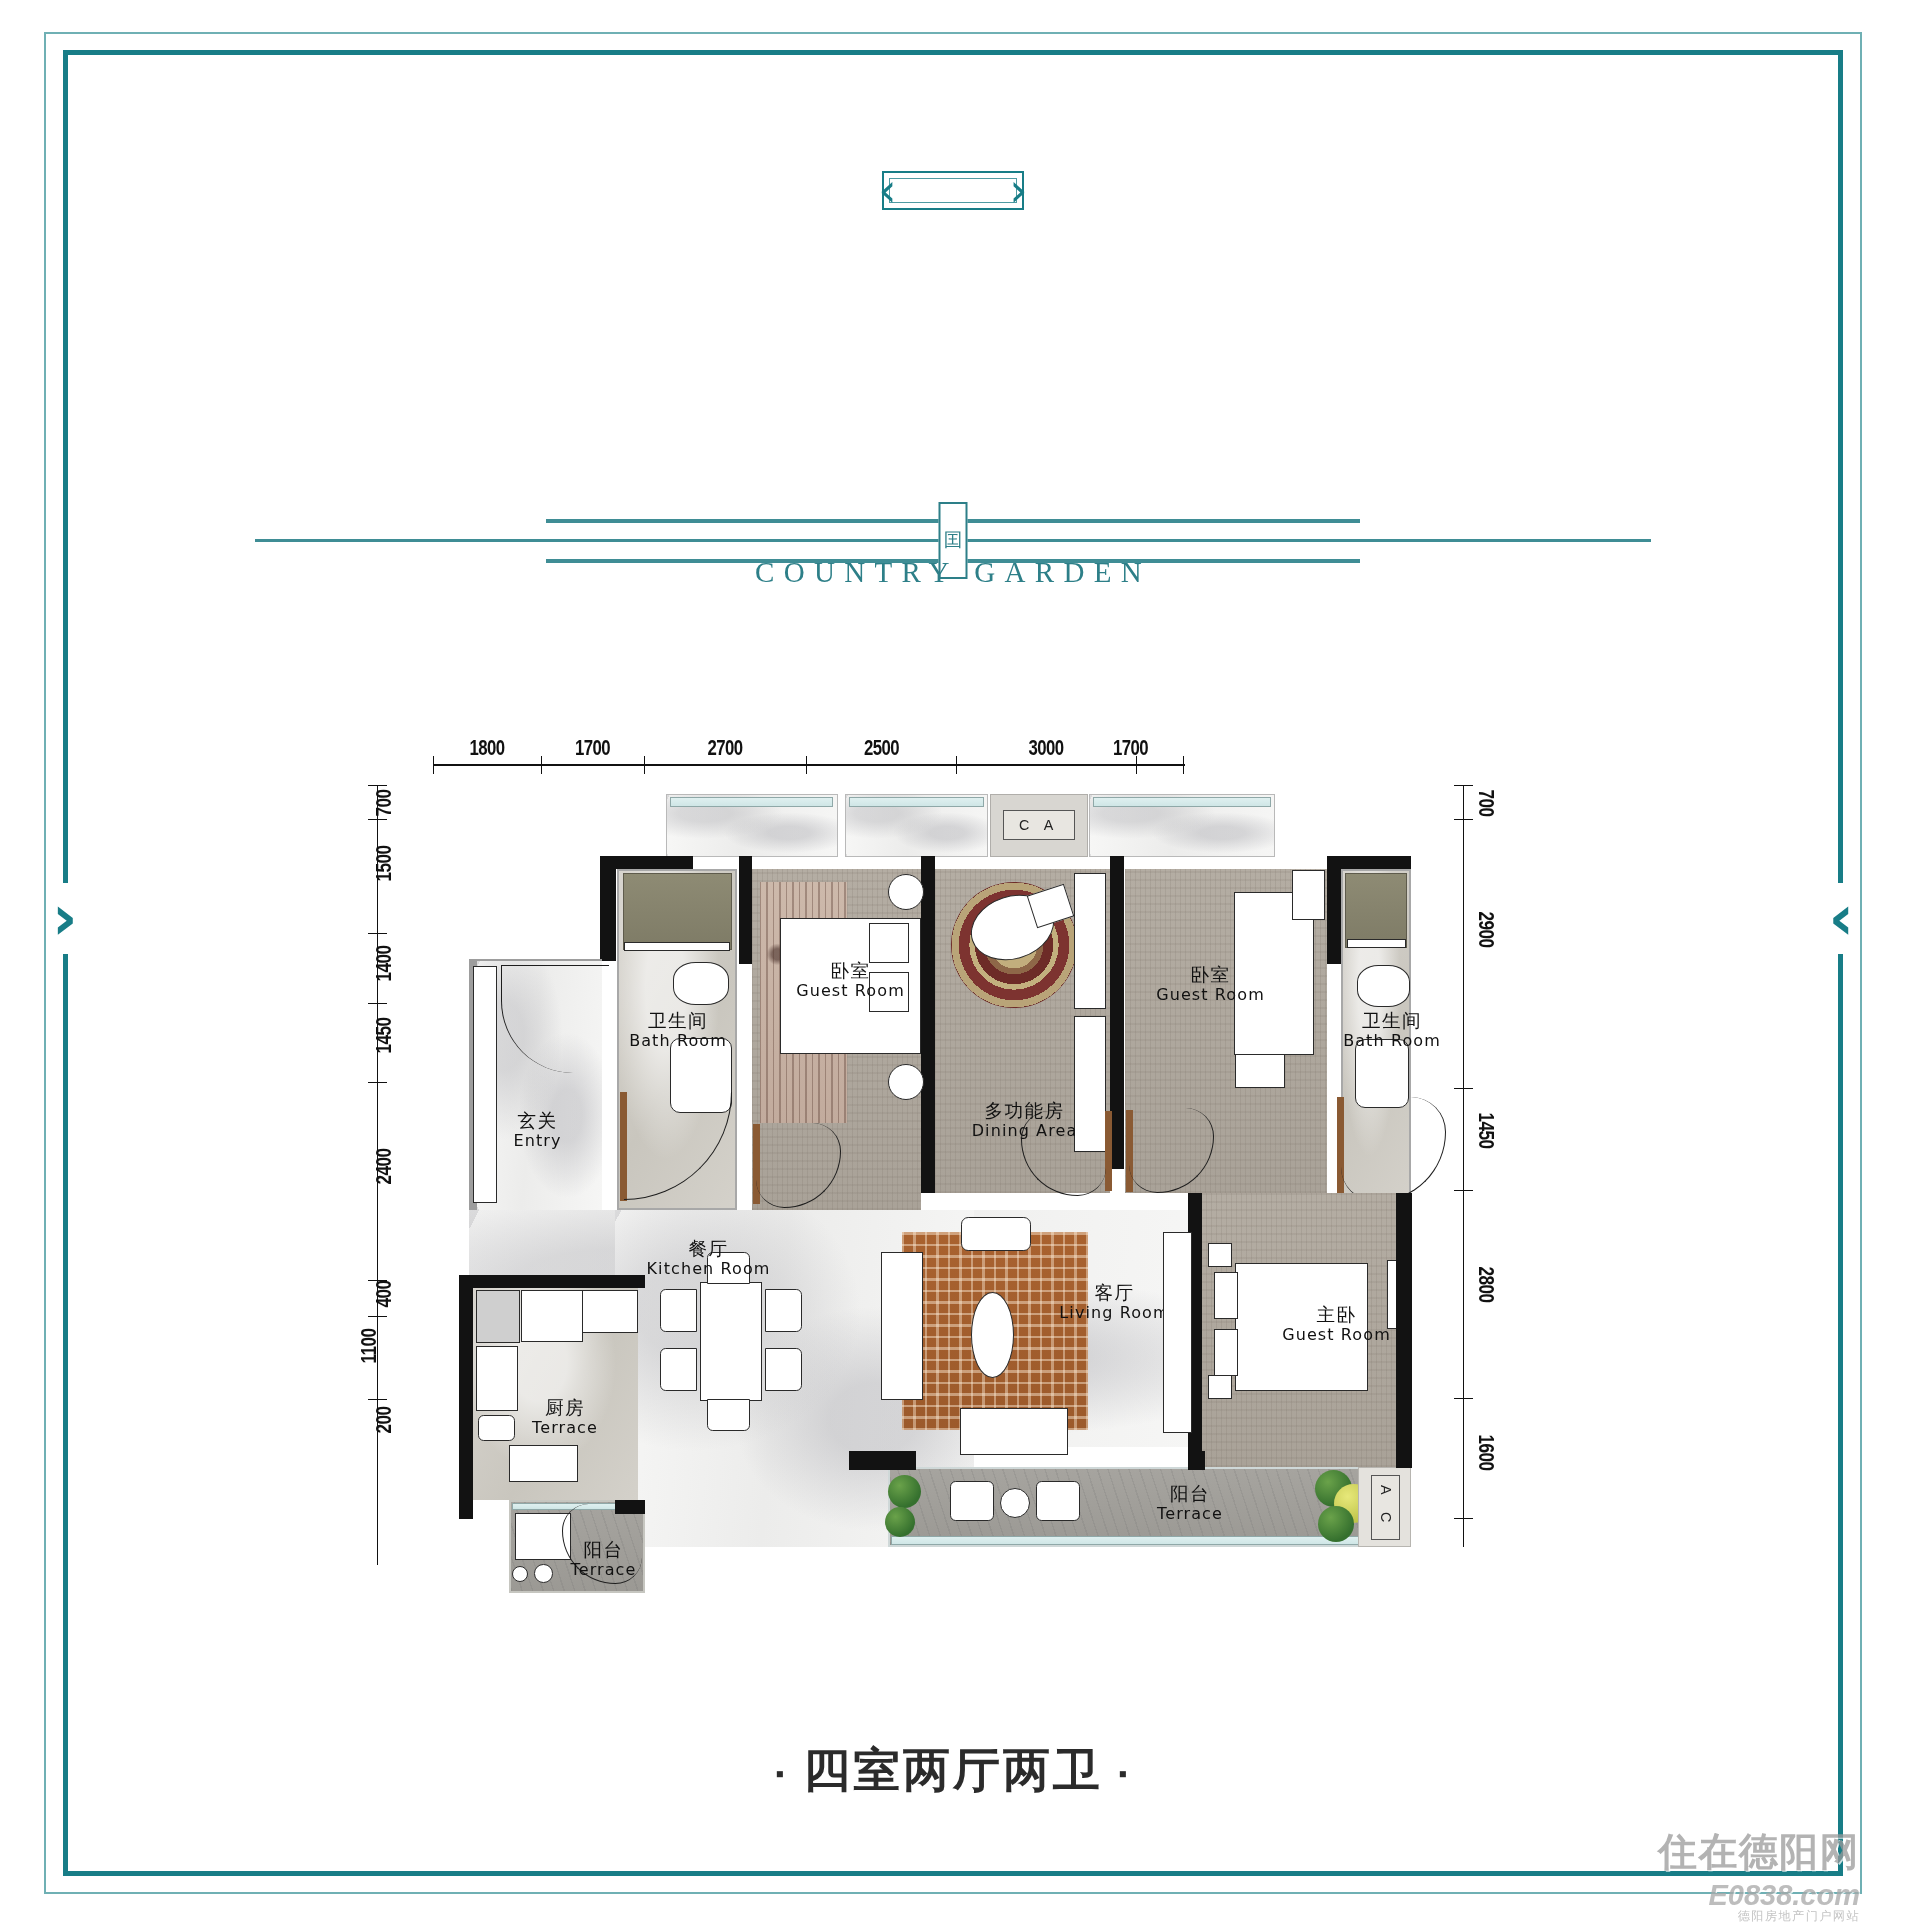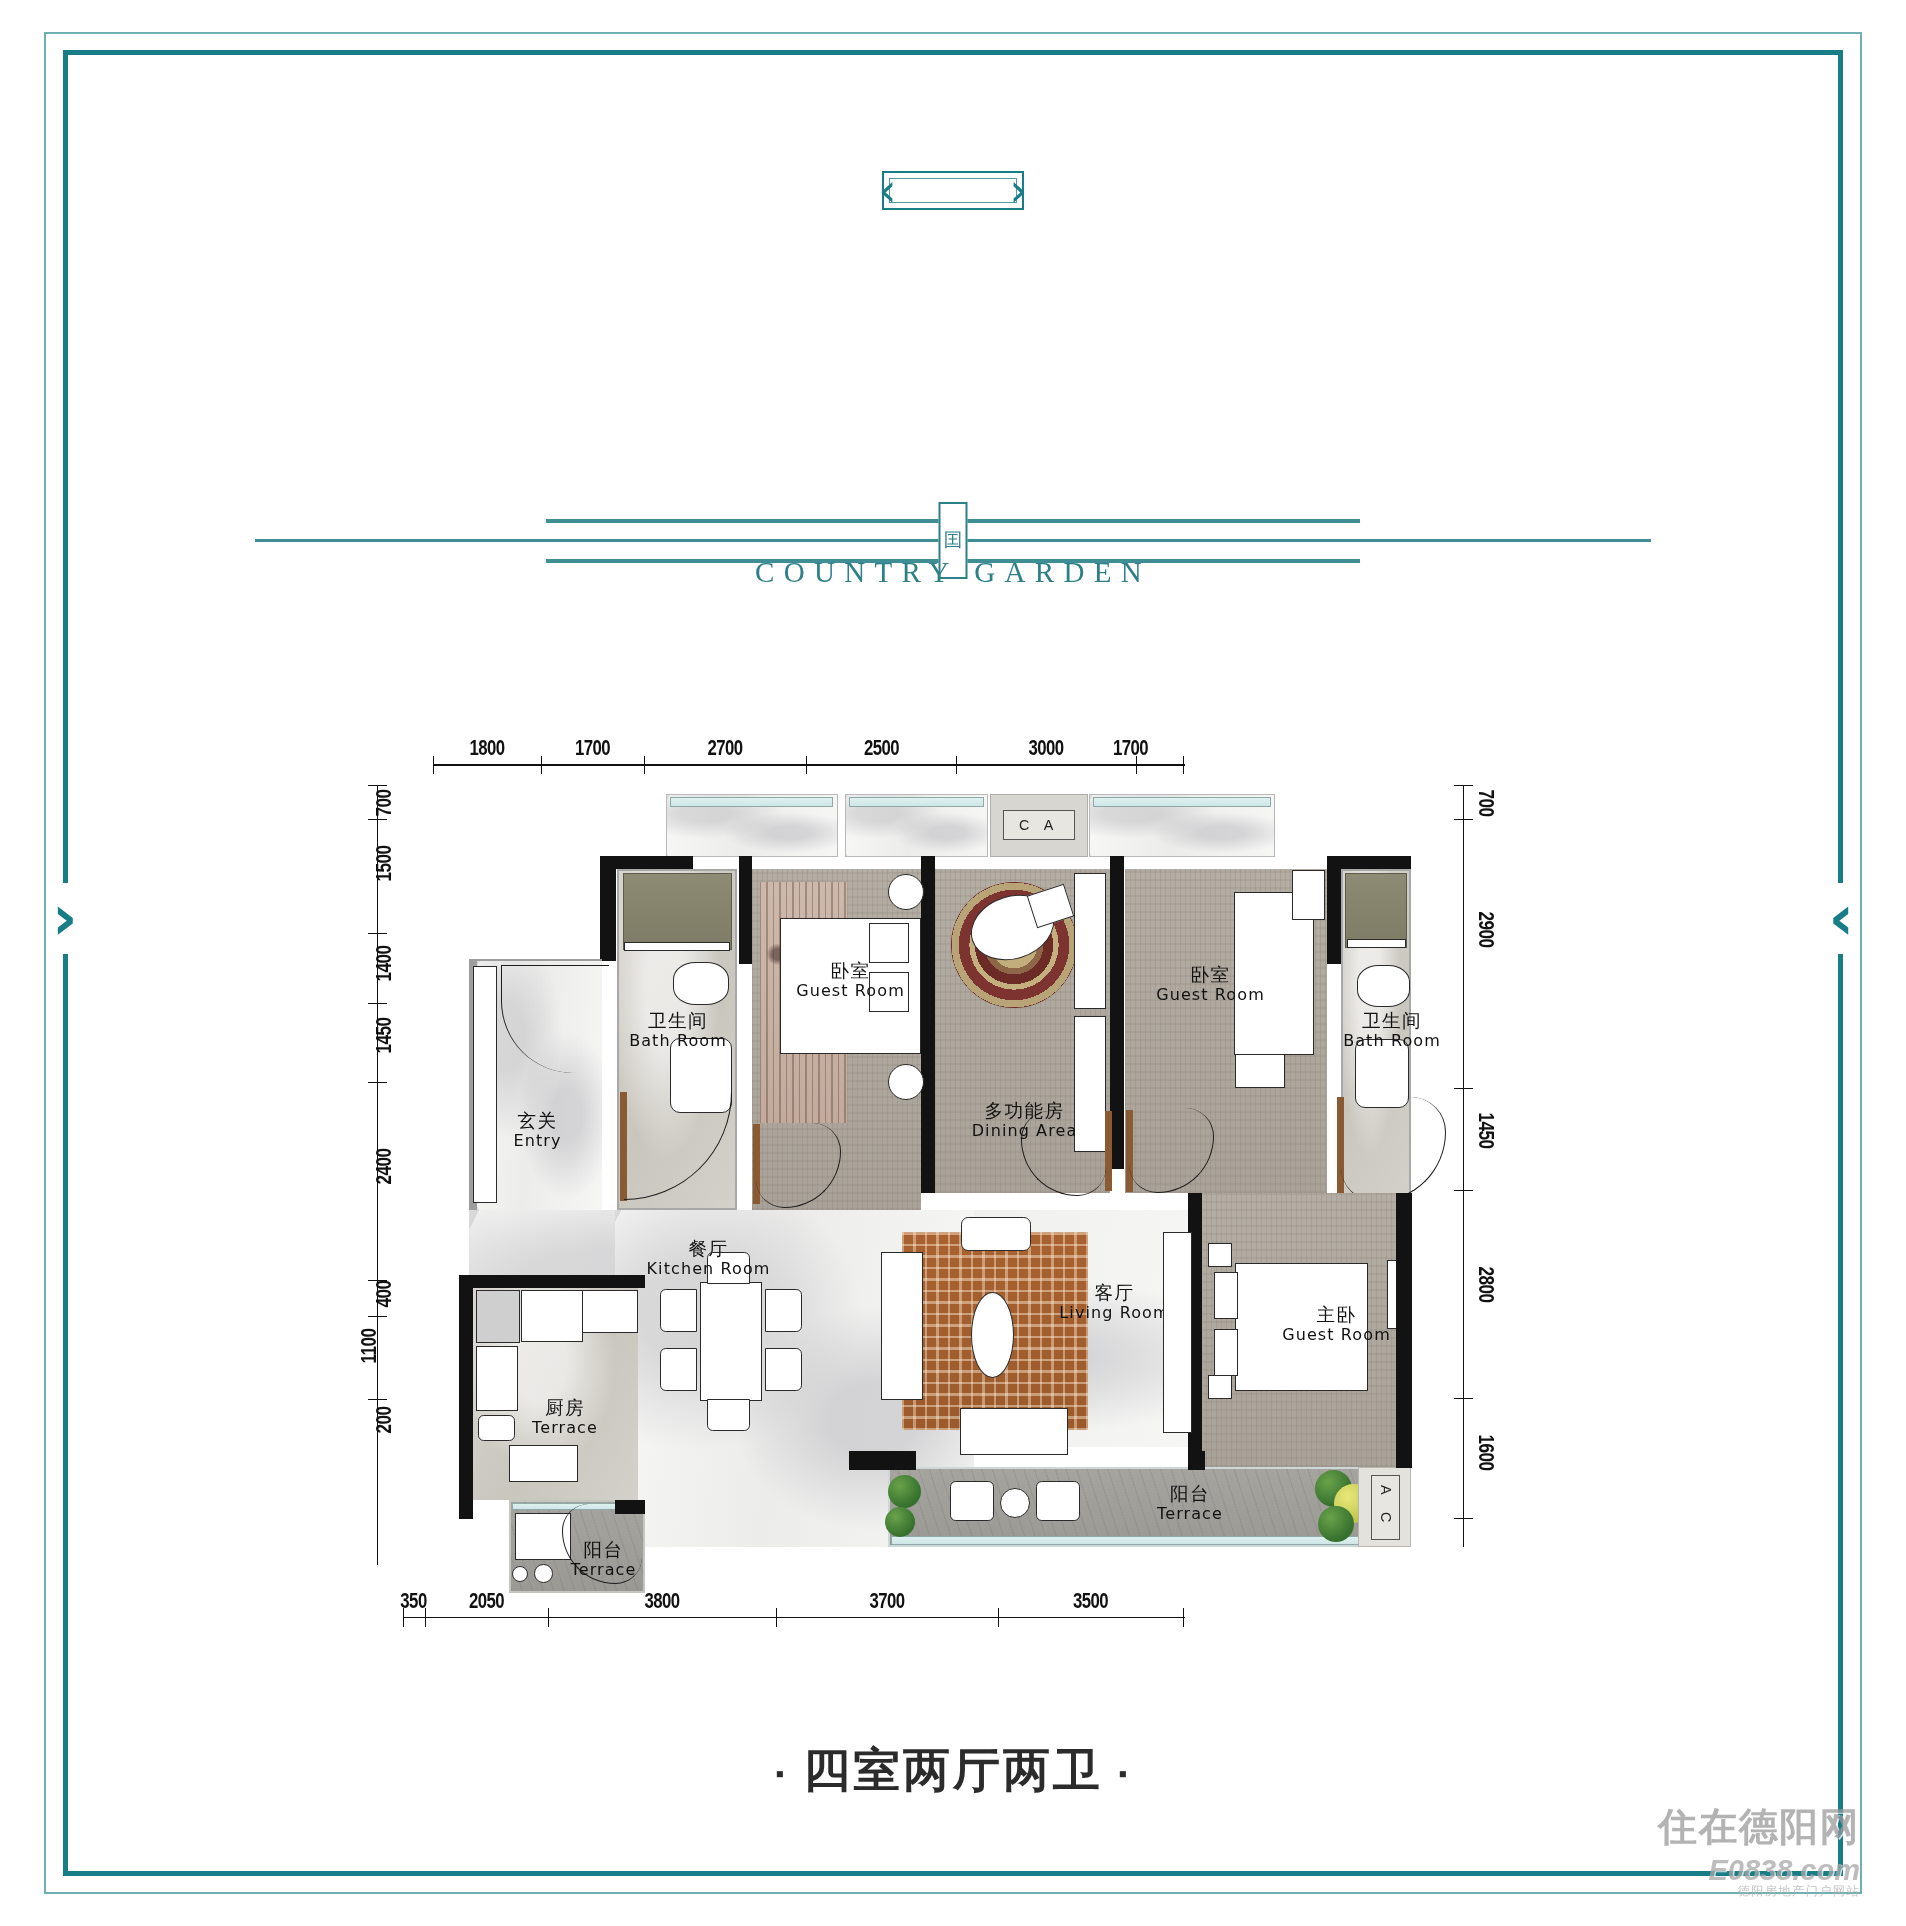--- a/index.html
+++ b/index.html
@@ -200,21 +200,21 @@
        font-size:14.3px; color:#222; letter-spacing:5.7px; }
   .ac.v{ writing-mode:vertical-rl; letter-spacing:7.2px; }
 
   
   .caption{
     position:absolute; left:0; right:0; top:1739px; text-align:center;
     font-size:47px; color:#2b2b2b; font-weight:700; letter-spacing:2.9px;
   }
   .caption .dot{ font-size:24.4px; vertical-align:middle; margin:0 16px; }
   .wm{
-    position:absolute; right:46px; bottom:26px; text-align:right; opacity:.75;
+    position:absolute; right:46px; bottom:1px; text-align:right; opacity:.75;
     color:#8f8f8f;
   }
   .wm .l1{ font-size:39px; font-weight:800; letter-spacing:1.4px; color:#9a9a9a;
            text-shadow:1.4px 1.4px 0 #ffffff; }
   .wm .l2{ font-size:29px; font-weight:800; font-style:italic; color:#a8a8a8;
            text-shadow:1.4px 1.4px 0 #ffffff; }
   .wm .l3{ font-size:12.2px; color:#b0b0b0; letter-spacing:1.4px; margin-top:-4.3px; }
 </style>
 </head>
 <body>
@@ -256,34 +256,20 @@
     <div class="tick" style="left:703px"></div>
     <div class="tick" style="left:750px"></div>
     <div class="seg" style="left:0;width:108px">1800</div>
     <div class="seg" style="left:108px;width:103px">1700</div>
     <div class="seg" style="left:211px;width:162px">2700</div>
     <div class="seg" style="left:373px;width:151px">2500</div>
     <div class="seg" style="left:523px;width:180px">3000</div>
     <div class="seg" style="left:645px;width:105px">1700</div>
   </div>
 
-  <div class="dimrow dim-bot">
-    <div class="axis"></div>
-    <div class="tick" style="left:0"></div>
-    <div class="tick" style="left:21.5px"></div>
-    <div class="tick" style="left:145px"></div>
-    <div class="tick" style="left:373px"></div>
-    <div class="tick" style="left:595px"></div>
-    <div class="tick" style="left:780px"></div>
-    <div class="seg" style="left:-13px;width:47px">350</div>
-    <div class="seg" style="left:21.5px;width:123px">2050</div>
-    <div class="seg" style="left:145px;width:228px">3800</div>
-    <div class="seg" style="left:373px;width:222px">3700</div>
-    <div class="seg" style="left:595px;width:185px">3500</div>
-  </div>
 
   <div class="dimcol dim-left">
     <div class="axis"></div>
     <div class="tick" style="top:0"></div>
     <div class="tick" style="top:34px"></div>
     <div class="tick" style="top:148px"></div>
     <div class="tick" style="top:218px"></div>
     <div class="tick" style="top:297px"></div>
     <div class="tick" style="top:495px"></div>
     <div class="tick" style="top:531px"></div>

